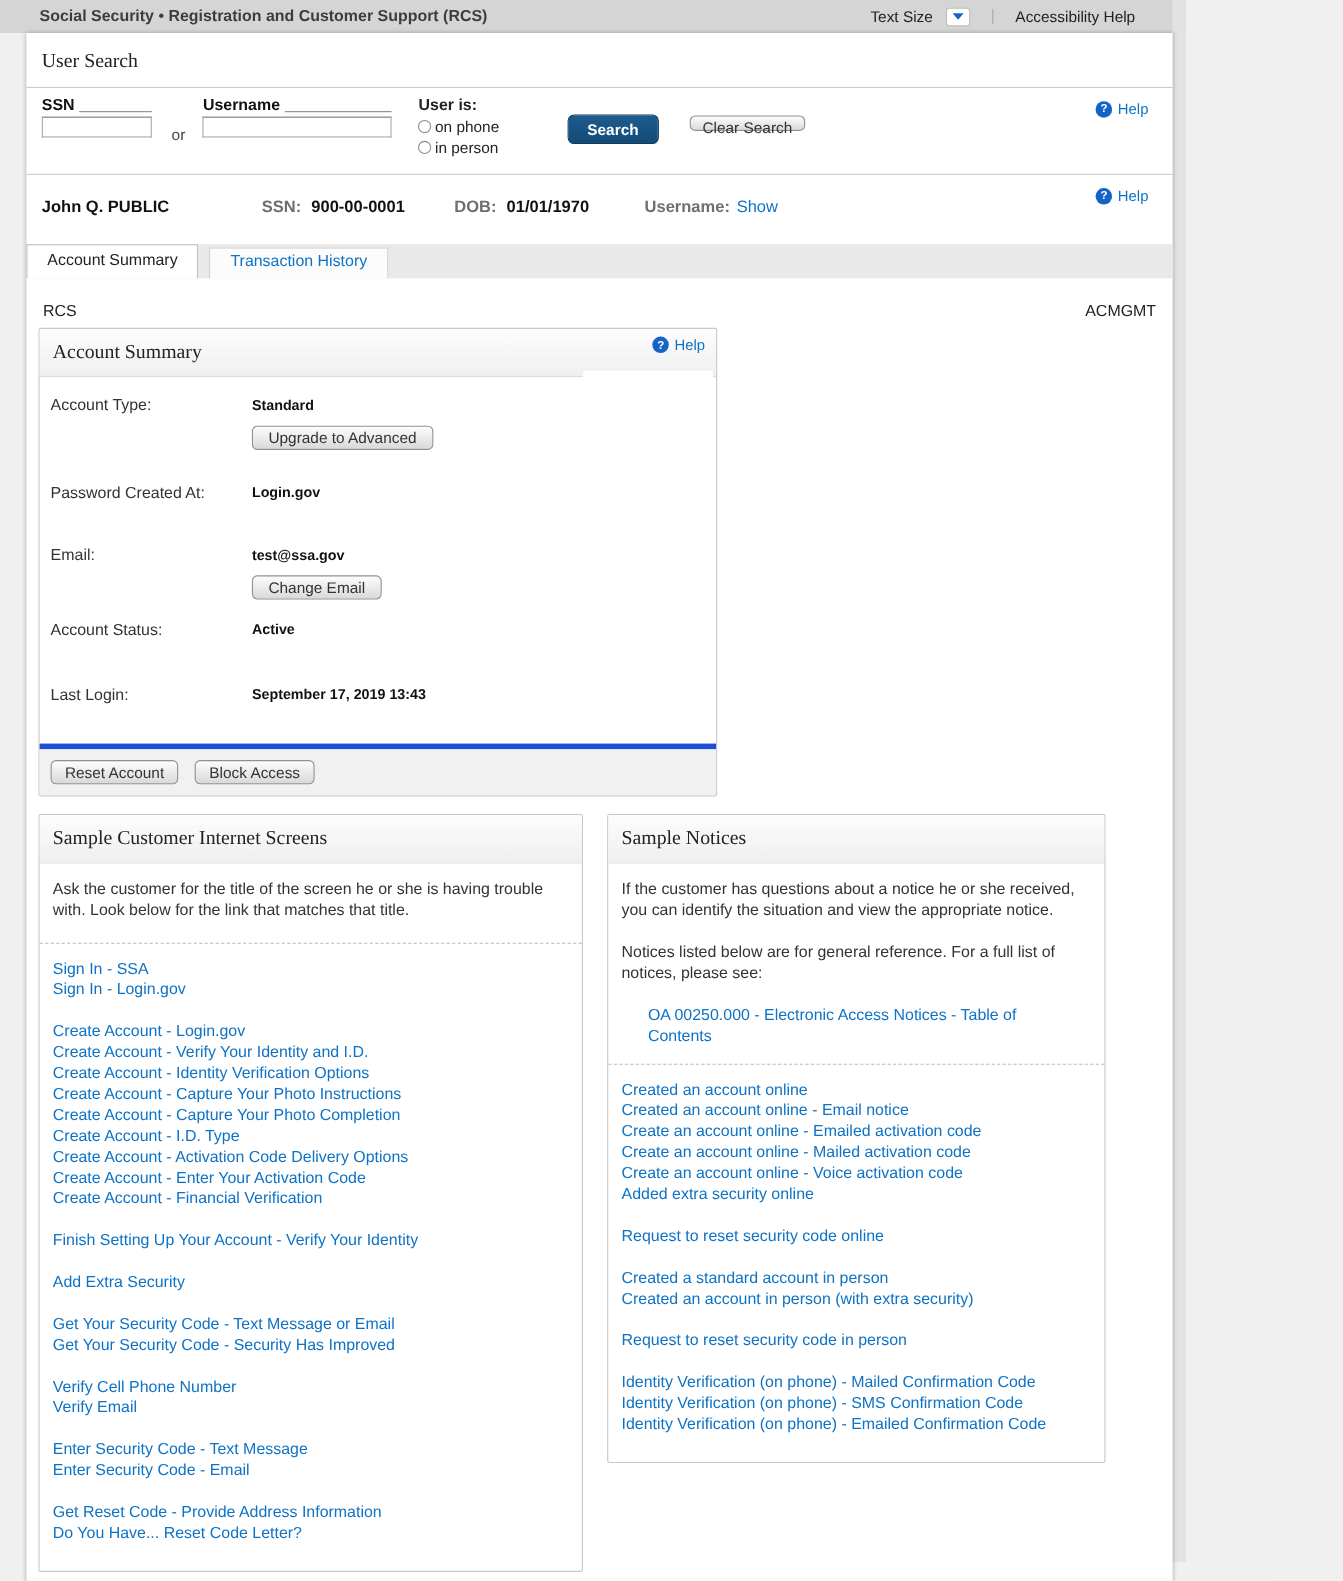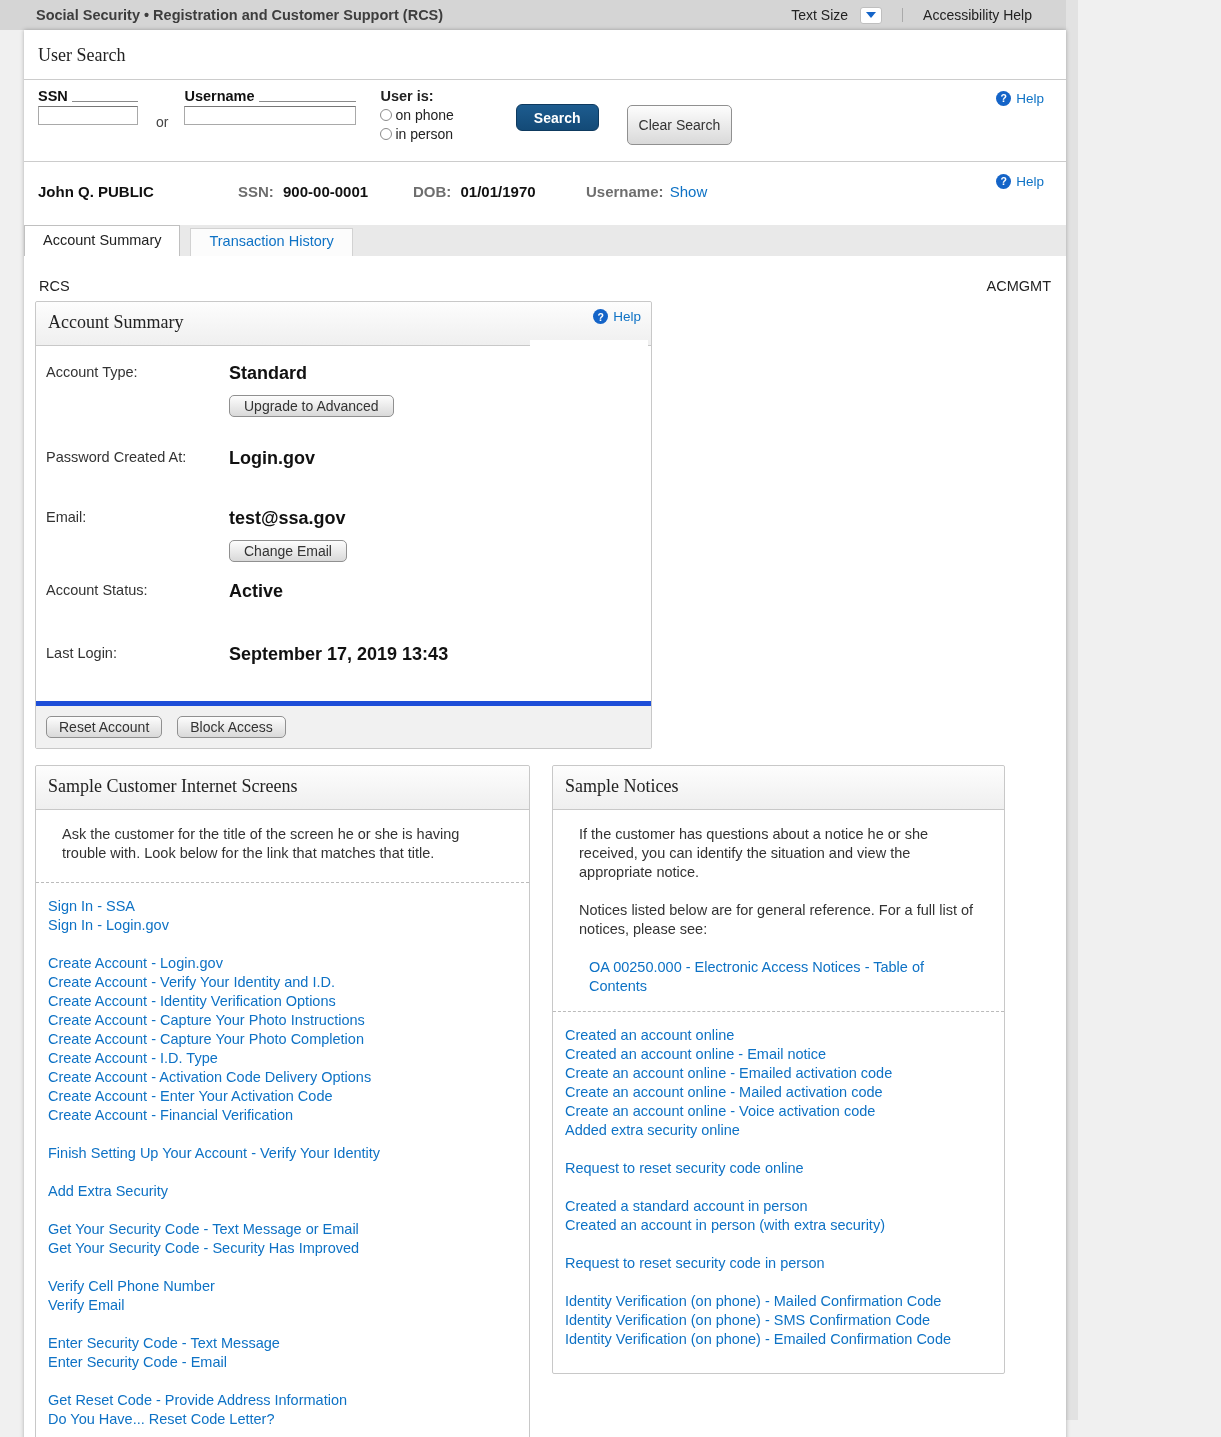--- a/index.html
+++ b/index.html
@@ -57,21 +57,21 @@
   .btn { font-family:"Liberation Sans",sans-serif; cursor:pointer; }
   .btn-search {
     margin:16px 0 0 62px; height:27px; padding:0 17px;
     background:linear-gradient(#1d5c8f,#134a77); color:#fff; font-weight:bold; font-size:14px;
     border:1px solid #0e3a5f; border-radius:6px;
   }
   .btn-plain {
     background:linear-gradient(#fdfdfd,#d9d9d9); border:1px solid #909090; border-radius:5px;
     color:#333; font-size:14px; padding:2px 11px;
   }
-  .btn-clear { margin:17px 0 0 28px; height:40px; }
+  .btn-clear { margin:17px 0 0 28px; height:14px; }
   .help-abs { position:absolute; top:9px; right:22px; }
   .help-link { color:#0e72c5; font-size:13.5px; text-decoration:none; display:inline-flex; align-items:center; gap:5px; }
   .qicon {
     width:15px; height:15px; border-radius:50%; background:#1464c8; color:#fff;
     font-size:10.5px; font-weight:bold; display:inline-flex; align-items:center; justify-content:center; flex:none;
   }
 
   
   .person-section { border-top:1px solid #ccc; padding:21px 14px 25px; display:flex; align-items:baseline; position:relative; font-size:15px; }
   .pname { font-weight:bold; color:#111; width:200px; flex:none; }
@@ -99,37 +99,37 @@
   .panel-hd { position:relative; background:linear-gradient(#fdfdfd,#efefef); border-bottom:1px solid #c8c8c8; padding:10px 12px 12px; border-radius:2px 2px 0 0; }
   .panel-hd h2 { font-size:18px; }
   .panel-hd .help-link { position:absolute; top:7px; right:10px; }
   .hd-notch { position:absolute; right:3px; bottom:-4px; width:118px; height:9px; background:#fff; }
 
   
   .acct-panel { width:617px; margin:2px 0 0 11px; border:1px solid #c8c8c8; background:#fff; border-radius:2px; }
   .acct-body { padding:17px 0 0; }
   .arow { display:flex; padding-left:10px; align-items:flex-start; }
   .alabel { width:183px; flex:none; color:#333; font-size:14.5px; padding-top:1px; }
-  .aval { font-weight:bold; font-size:18px; color:#111; }
+  .aval { font-weight:bold; font-size:13px; color:#111; }
   .sub-btn { margin-top:11px; display:block; padding:2px 14px; }
   .mb-type { margin-bottom:31px; }
   .mb-pwd { margin-bottom:39px; }
   .mb-email { margin-bottom:19px; }
   .mb-status { margin-bottom:42px; }
   .mb-login { margin-bottom:36px; }
   .acct-ft { background:#f1f1f1; border-top:5px solid #1d4ed8; padding:10px; display:flex; gap:15px; }
   .acct-ft .btn-plain { padding:2px 12px; }
 
   
   .panels { display:flex; gap:22px; margin:16px 0 0 11px; align-items:flex-start; }
   .ppanel { border:1px solid #c8c8c8; background:#fff; border-radius:2px; }
   .ppanel-left { width:495px; }
   .ppanel-right { width:453px; }
   .pbody { padding:15px 12px 24px; font-size:14.5px; line-height:19px; color:#333; }
-  .pbody p { margin:0 14px 19px; }
+  .pbody p { margin:0 0 19px; }
   .pbody p:last-child { margin-bottom:0; }
   .dashed { border:none; border-top:1px dashed #bbb; margin:15px -12px 14px; }
   .plink { display:block; color:#0e72c5; text-decoration:none; font-size:14.5px; line-height:19px; }
   .link-group + .link-group { margin-top:19px; }
   .toc-link { display:block; margin:19px 0 0 24px; width:372px; color:#0e72c5; text-decoration:none; line-height:19px; }
 </style>
 </head>
 <body>
 
 <div class="topbar">

